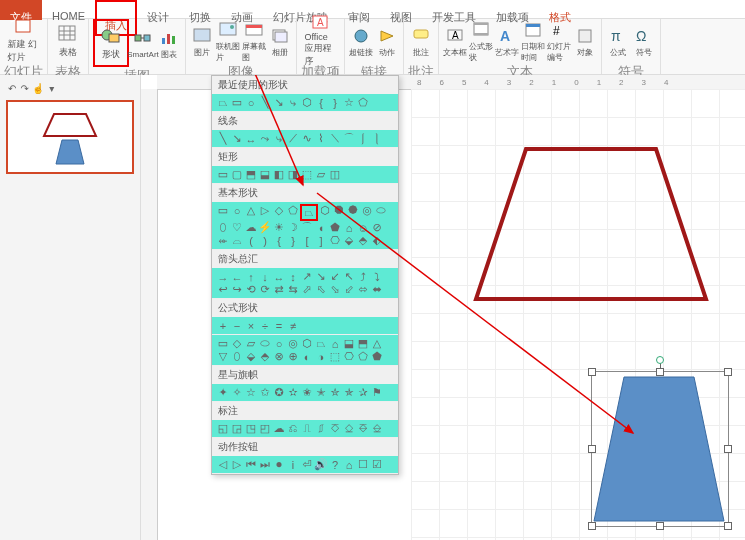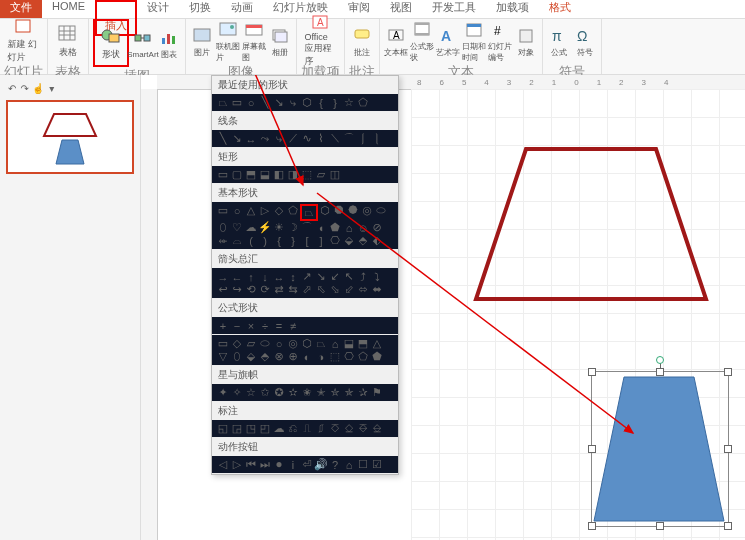--- a/index.html
+++ b/index.html
@@ -1,37 +1,37 @@
 <!DOCTYPE html>
 <html><head>
 <meta charset="utf-8">
 <style>
 html,body{margin:0;padding:0;font-family:"Microsoft YaHei",sans-serif;font-size:11px;color:#333;background:#fff;width:745px;height:540px;overflow:hidden}
 .tabbar{display:flex;height:18px;background:#fff;border-bottom:1px solid #ddd}
-.tabbar .tab{padding:0 10px;font-size:11px;color:#666;cursor:pointer}
+.tabbar .tab{padding:10px 10px;font-size:11px;color:#666;cursor:pointer}
 .tabbar .tab.file{background:#d24726;color:#fff}
 .tabbar .tab.active{color:#d24726}
 .tabbar .tab-highlight{border:2px solid #e00;padding:16px 8px}
 .ribbon{display:flex;height:55px;background:#f8f8f8;border-bottom:1px solid #ddd}
 .rgroup{display:flex;flex-direction:column;align-items:center;border-right:1px solid #e0e0e0;padding:0 4px}
 .rgroup .btns{display:flex;flex:1;align-items:center;gap:2px}
 .rbtn{display:flex;flex-direction:column;align-items:center;justify-content:center;width:32px;height:44px;cursor:pointer;font-size:9px;color:#555}
 .rbtn .ic{width:22px;height:22px;display:flex;align-items:center;justify-content:center}
 .rbtn.small{width:24px;font-size:8px}
 .rgroup .glabel{font-size:13px;color:#888;padding-bottom:1px}
 .shapes-highlight{border:2px solid #e00}
 .workspace{display:flex;height:467px}
 .thumbs{width:132px;background:#f4f4f4;border-right:1px solid #ddd;padding:6px 4px}
 .qat{display:flex;gap:4px;padding:2px 4px;font-size:10px;color:#666}
 .thumb{border:2px solid #d24726;background:#fff;height:70px;margin:4px 2px;position:relative}
 .canvas-area{flex:1;position:relative;background:#fff;overflow:hidden}
 .ruler-h{position:absolute;top:0;left:16px;right:0;height:14px;background:#f4f4f4;border-bottom:1px solid #ccc;font-size:8px;color:#888;display:flex;align-items:center;padding-left:260px;gap:18px;white-space:nowrap}
 .ruler-v{position:absolute;top:14px;left:0;width:16px;bottom:0;background:#f4f4f4;border-right:1px solid #ccc}
 .slide-bg{position:absolute;left:270px;top:14px;right:0;bottom:0;background-image:linear-gradient(#eee 1px,transparent 1px),linear-gradient(90deg,#eee 1px,transparent 1px);background-size:28px 28px}
-.shapes-dropdown{position:absolute;left:70px;top:0;width:186px;background:#0f172a;border:1px solid #bbb;box-shadow:2px 2px 6px rgba(0,0,0,.2);font-size:10px;z-index:5}
+.shapes-dropdown{position:absolute;left:70px;top:0;width:186px;background:#5eead4;border:1px solid #bbb;box-shadow:2px 2px 6px rgba(0,0,0,.2);font-size:10px;z-index:5}
 .dd-section{border-bottom:1px solid #eee}
 .dd-title{background:#f0f0f0;padding:2px 6px;color:#555;font-size:10px}
 .dd-grid{display:flex;flex-wrap:wrap;padding:2px 4px;gap:0}
 .dd-grid .sh{width:14px;height:13px;display:flex;align-items:center;justify-content:center;color:#666;font-size:11px;cursor:pointer}
 .sh.picked{border:2px solid #e00}
 svg.arrow{position:absolute;pointer-events:none;z-index:10}
 .sel-handles{position:absolute;border:1px solid #888}
 .sel-handles .h{position:absolute;width:6px;height:6px;background:#fff;border:1px solid #666}
 .sel-handles .hr{position:absolute;width:6px;height:6px;border:1px solid #3a7;border-radius:50%;background:#fff;left:50%;top:-16px;margin-left:-4px}
 .sel-handles .stem{position:absolute;left:50%;top:-10px;width:1px;height:10px;background:#666}
@@ -167,20 +167,41 @@
             <svg width="20" height="18">
               <rect x="2" y="2" width="14" height="12" fill="#fff" stroke="#e55"></rect>
               <text x="6" y="12" font-size="10" fill="#e55">A</text>
             </svg>
           </span>
           <span>Office
 应用程序</span>
         </div>
       </div>
     <div class="glabel">加载项</div>
+  </div>
+  <div class="rgroup">
+    <div class="btns">
+      <div class="rbtn small">
+          <span class="ic">
+            <svg width="18" height="16">
+              <circle cx="9" cy="8" r="6" fill="#6ac" stroke="#367"></circle>
+            </svg>
+          </span>
+          <span>超链接</span>
+        </div>
+      <div class="rbtn small">
+          <span class="ic">
+            <svg width="18" height="16">
+              <polygon points="3,3 15,8 3,13" fill="#fc4" stroke="#a82"></polygon>
+            </svg>
+          </span>
+          <span>动作</span>
+        </div>
+    </div>
+    <div class="glabel">链接</div>
   </div>
   <div class="rgroup">
     <div class="btns">
         <div class="rbtn small">
           <span class="ic">
             <svg width="18" height="16">
               <rect x="2" y="2" width="14" height="8" rx="2" fill="#fe8" stroke="#ca4"></rect>
             </svg>
           </span>
           <span>批注</span>

